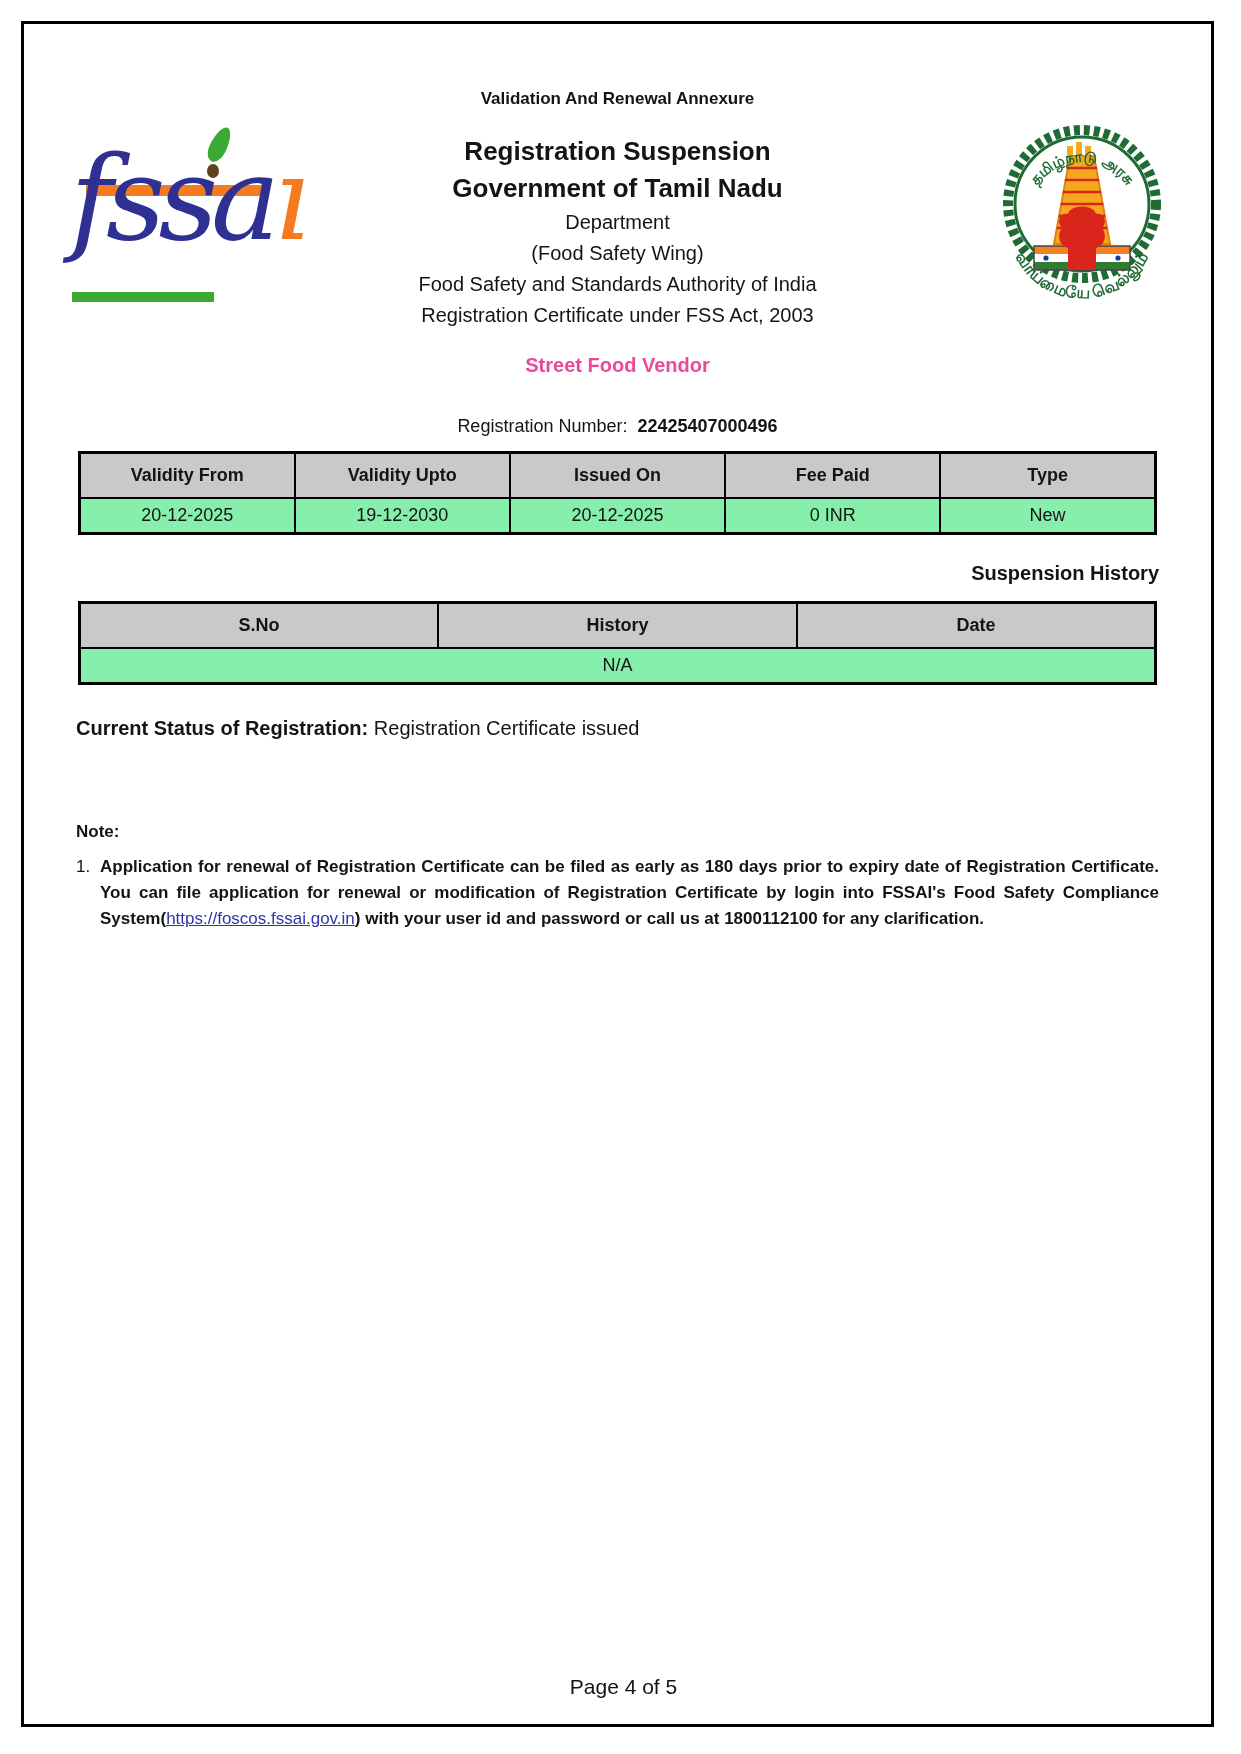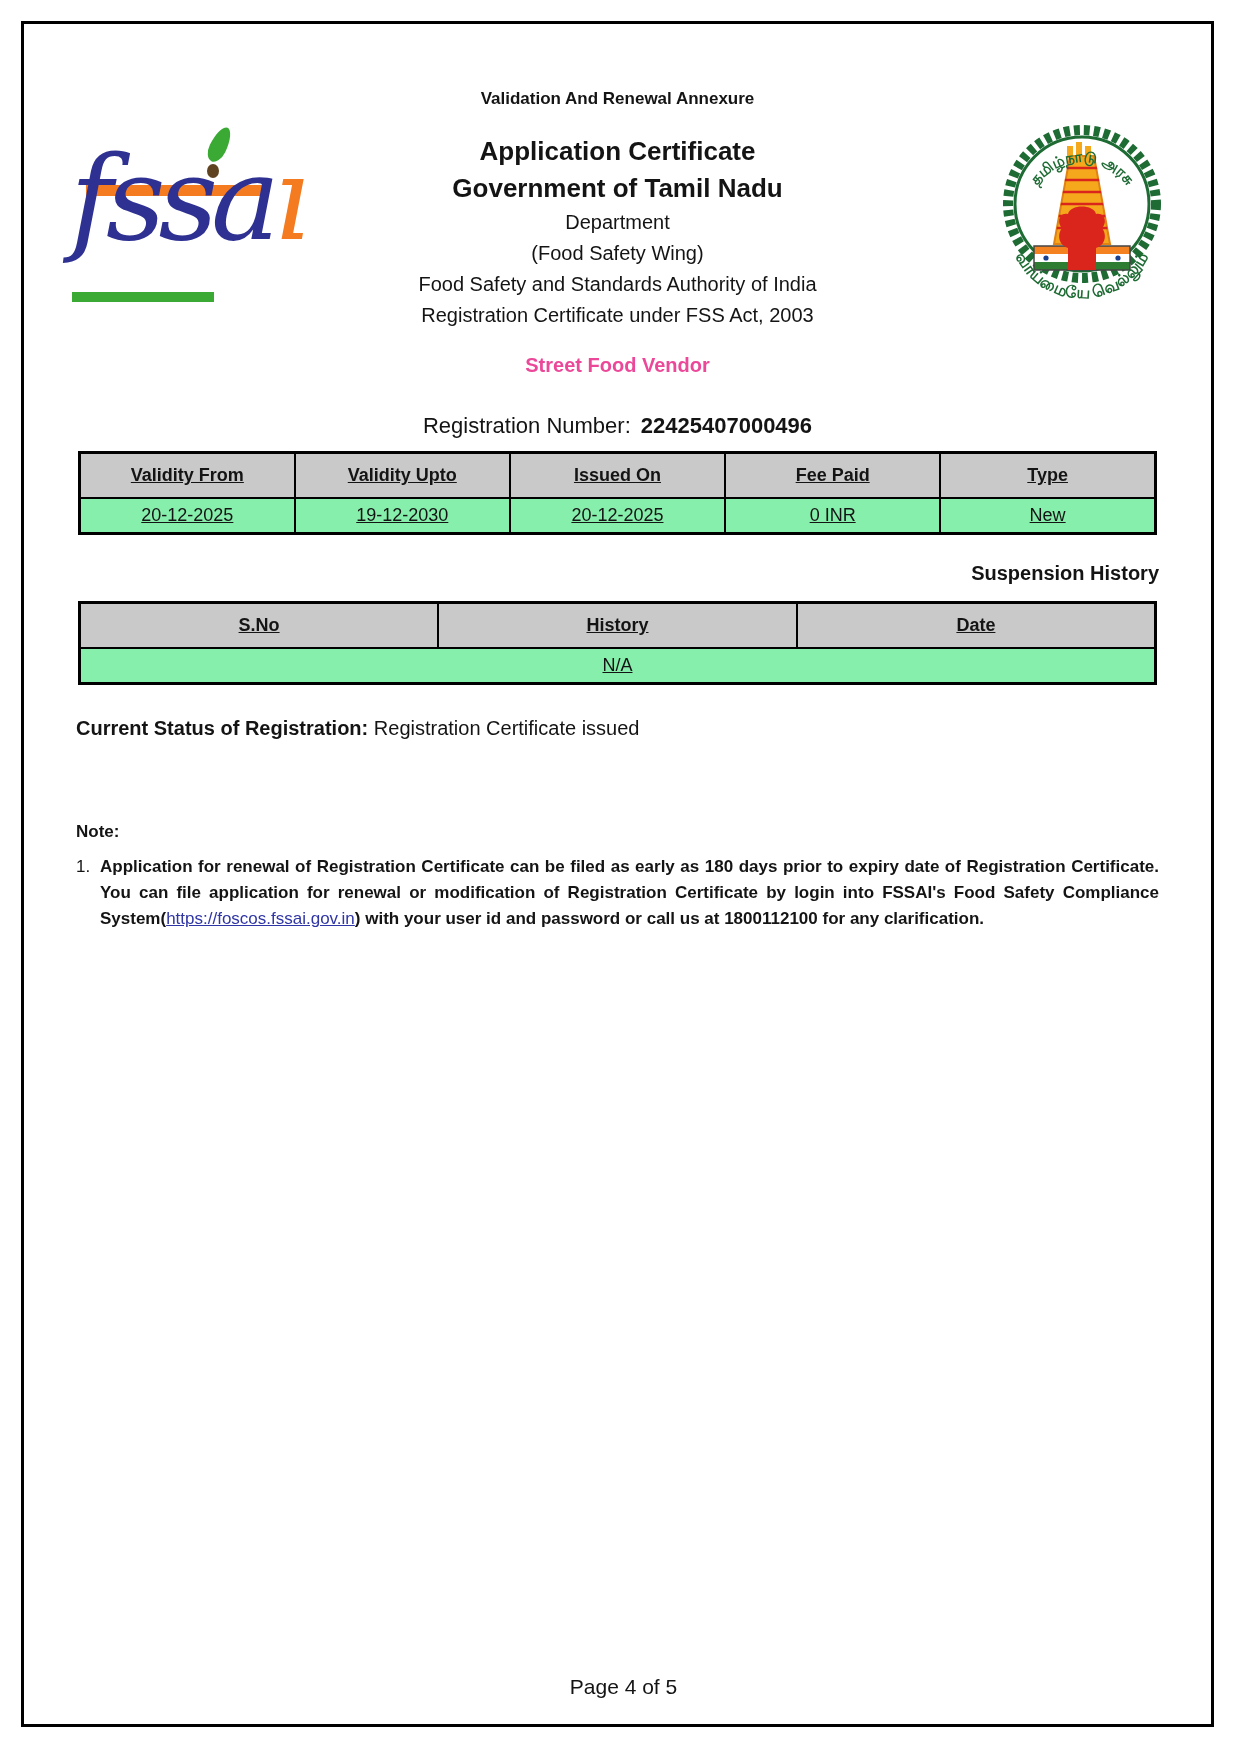--- a/index.html
+++ b/index.html
@@ -42,29 +42,28 @@
     background:#5f4220; border-radius:50%;
   }
   .tn-emblem { position:absolute; left:966px; top:96px; }
 
   
   .header-block { margin-top:24px; text-align:center; }
   .title-big { font-size:26px; font-weight:700; line-height:37px; }
   .title-mid { font-size:20px; font-weight:400; line-height:31px; }
   .vendor-type { margin-top:22px; text-align:center; font-size:20px; font-weight:700; line-height:25px; }
 
-  .reg-number-line { margin-top:37px; text-align:center; font-size:22px; line-height:22px; }
+  .reg-number-line { margin-top:37px; text-align:center; font-size:18px; line-height:22px; }
   .reg-number-line .num { font-weight:700; margin-left:10px; }
 
   
   table.doc-table {
     border-collapse:collapse; table-layout:fixed;
     width:1079px; margin:16px auto;
     border:3px solid #000;
-    text-decoration:underline;
   }
   table.doc-table th, table.doc-table td {
     border:2px solid #000; text-align:center; overflow:hidden;
   }
   table.doc-table th { background:#c9c9c9; font-size:18px; font-weight:700; padding:11px 4px; }
   table.doc-table td { background:#86efac; font-size:18px; font-weight:400; padding:6px 4px; }
   .validity-table { margin-top:14px !important; }
   .suspension-title { margin-top:26px; text-align:right; font-size:20px; font-weight:700; line-height:25px; }
   .suspension-table { margin-top:15px !important; }
   .suspension-table th { padding:9px 4px; }
@@ -140,21 +139,21 @@
     </text>
     <text font-size="16" font-weight="bold" fill="#1e6b34">
       <textPath href="#arcBottom" startOffset="50%" text-anchor="middle">வாய்மையே வெல்லும்</textPath>
     </text>
   </svg>
 
   <div class="content">
     <div class="annexure-title">Validation And Renewal Annexure</div>
 
     <div class="header-block">
-      <div class="title-big">Application Certificate</div>
+      <div class="title-big">Registration Suspension</div>
       <div class="title-big">Government of Tamil Nadu</div>
       <div class="title-mid">Department</div>
       <div class="title-mid">(Food Safety Wing)</div>
       <div class="title-mid">Food Safety and Standards Authority of India</div>
       <div class="title-mid">Registration Certificate under FSS Act, 2003</div>
     </div>
 
     <div class="vendor-type" style="color: #ec4899;">Street Food Vendor</div>
 
     <div class="reg-number-line">

